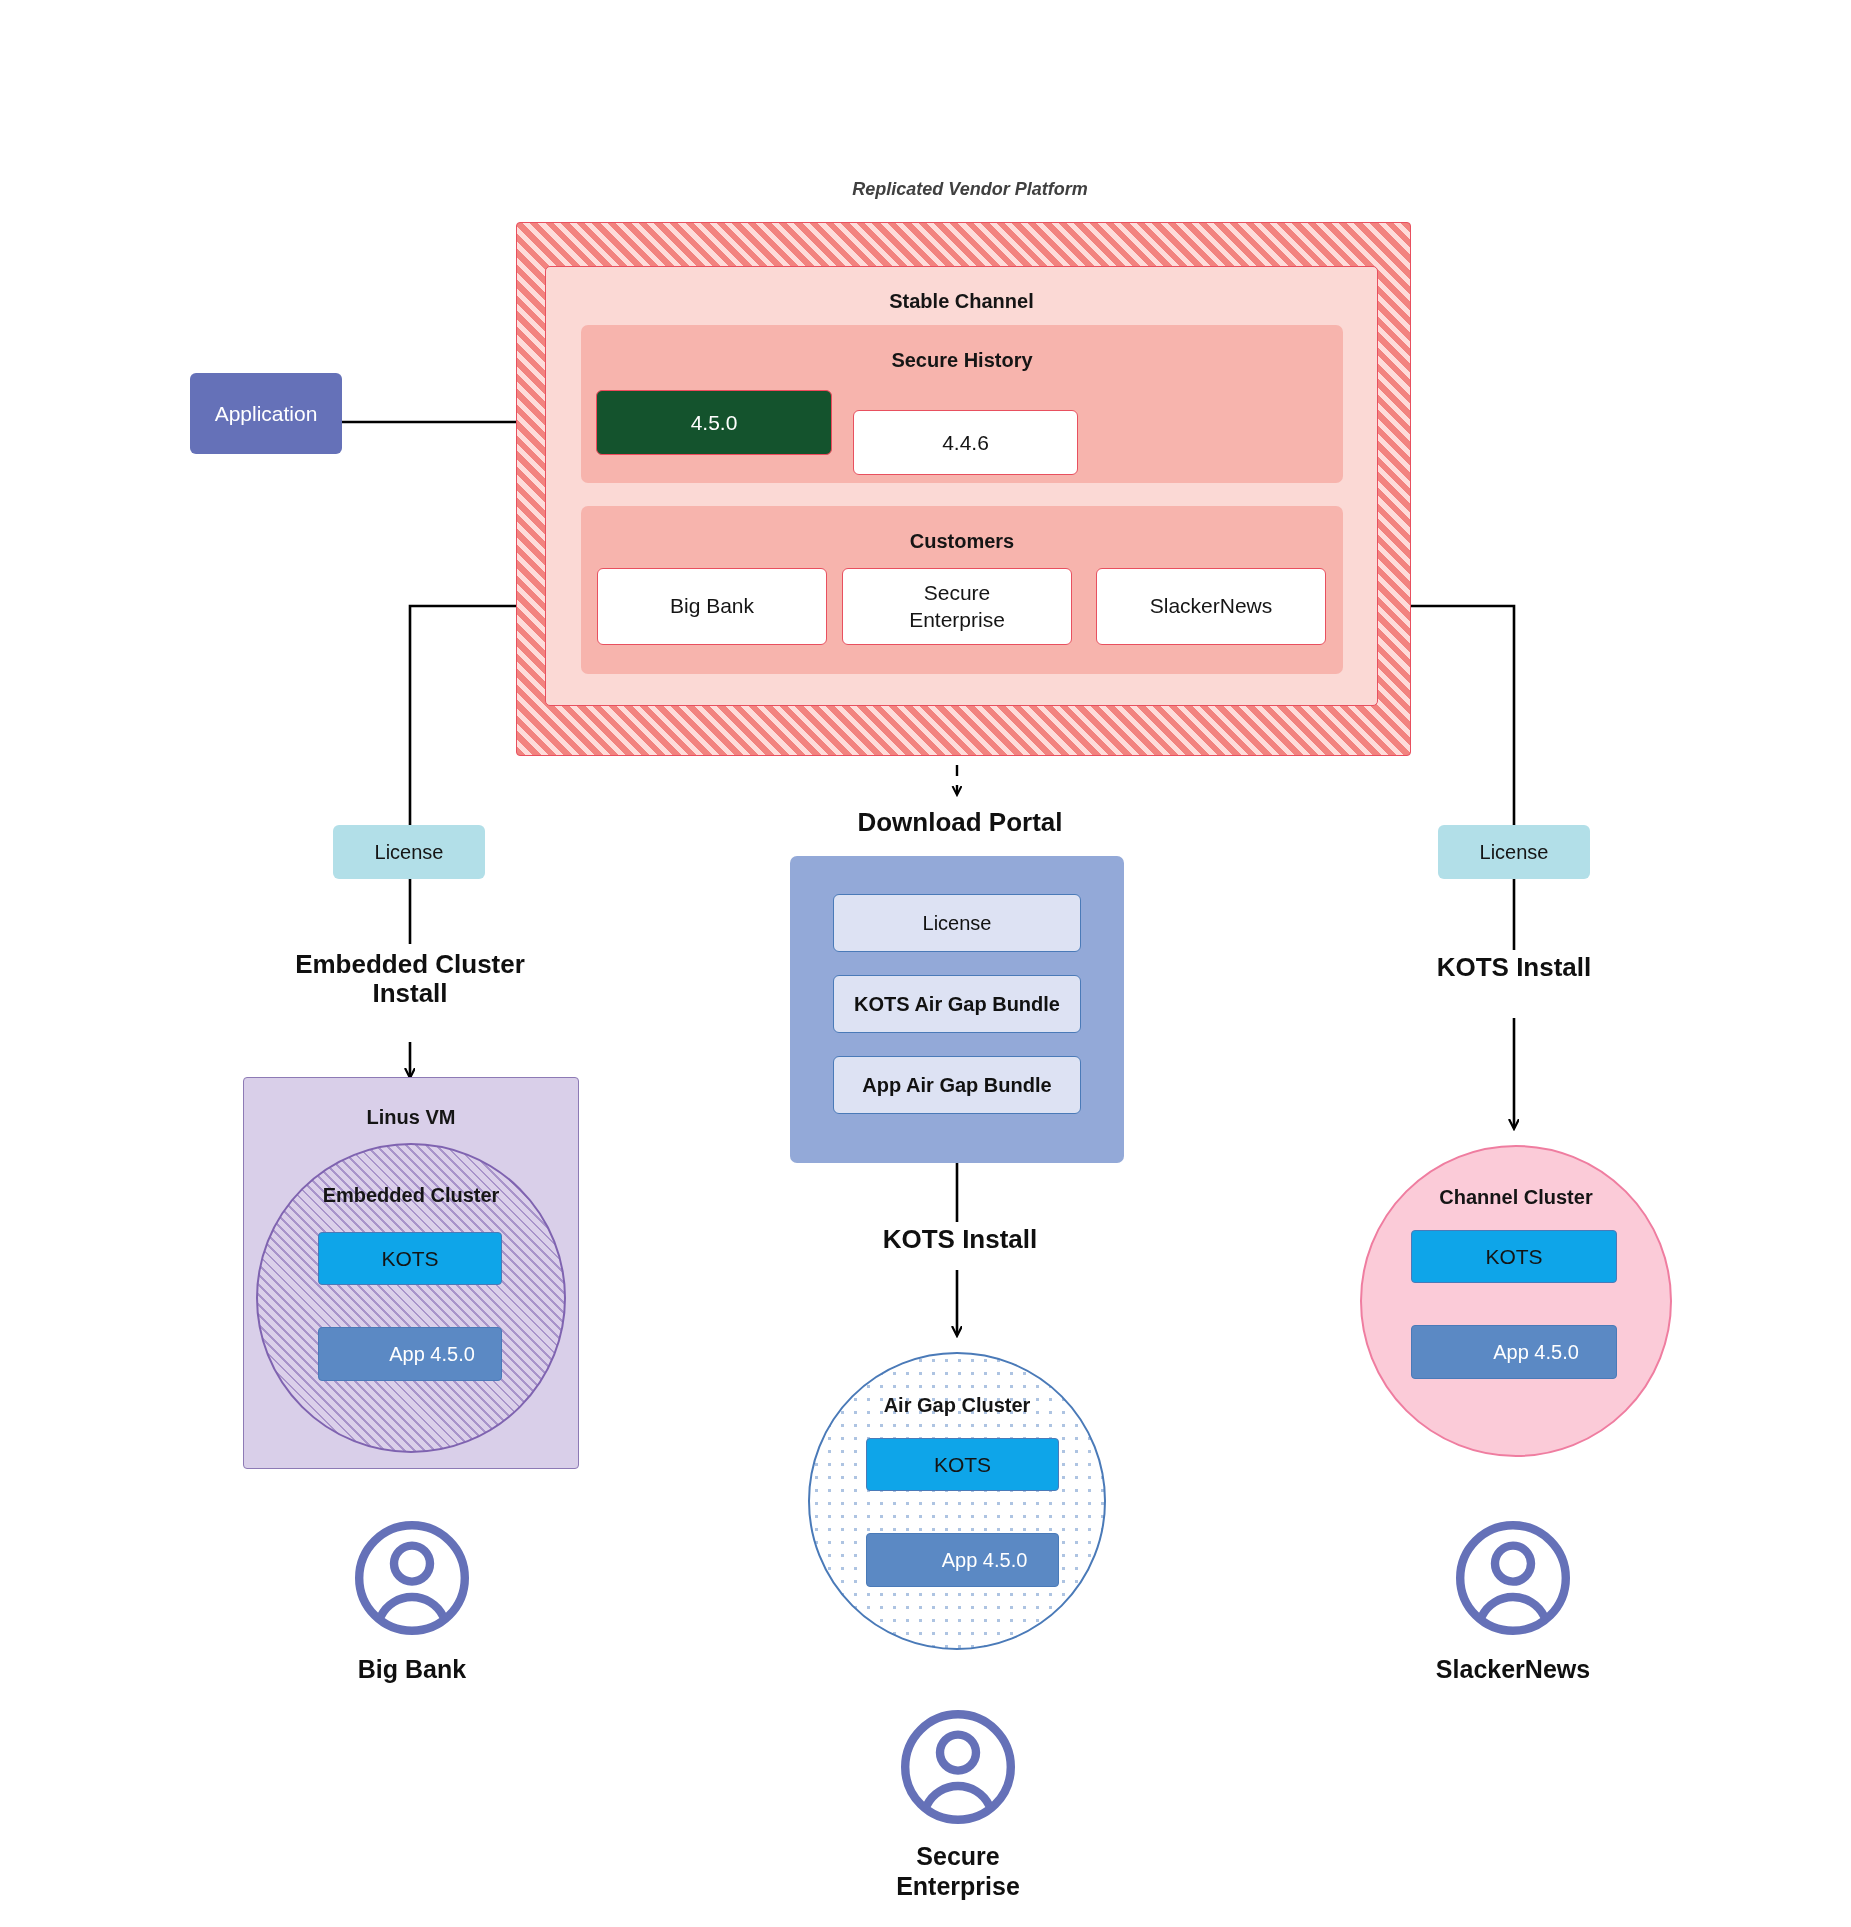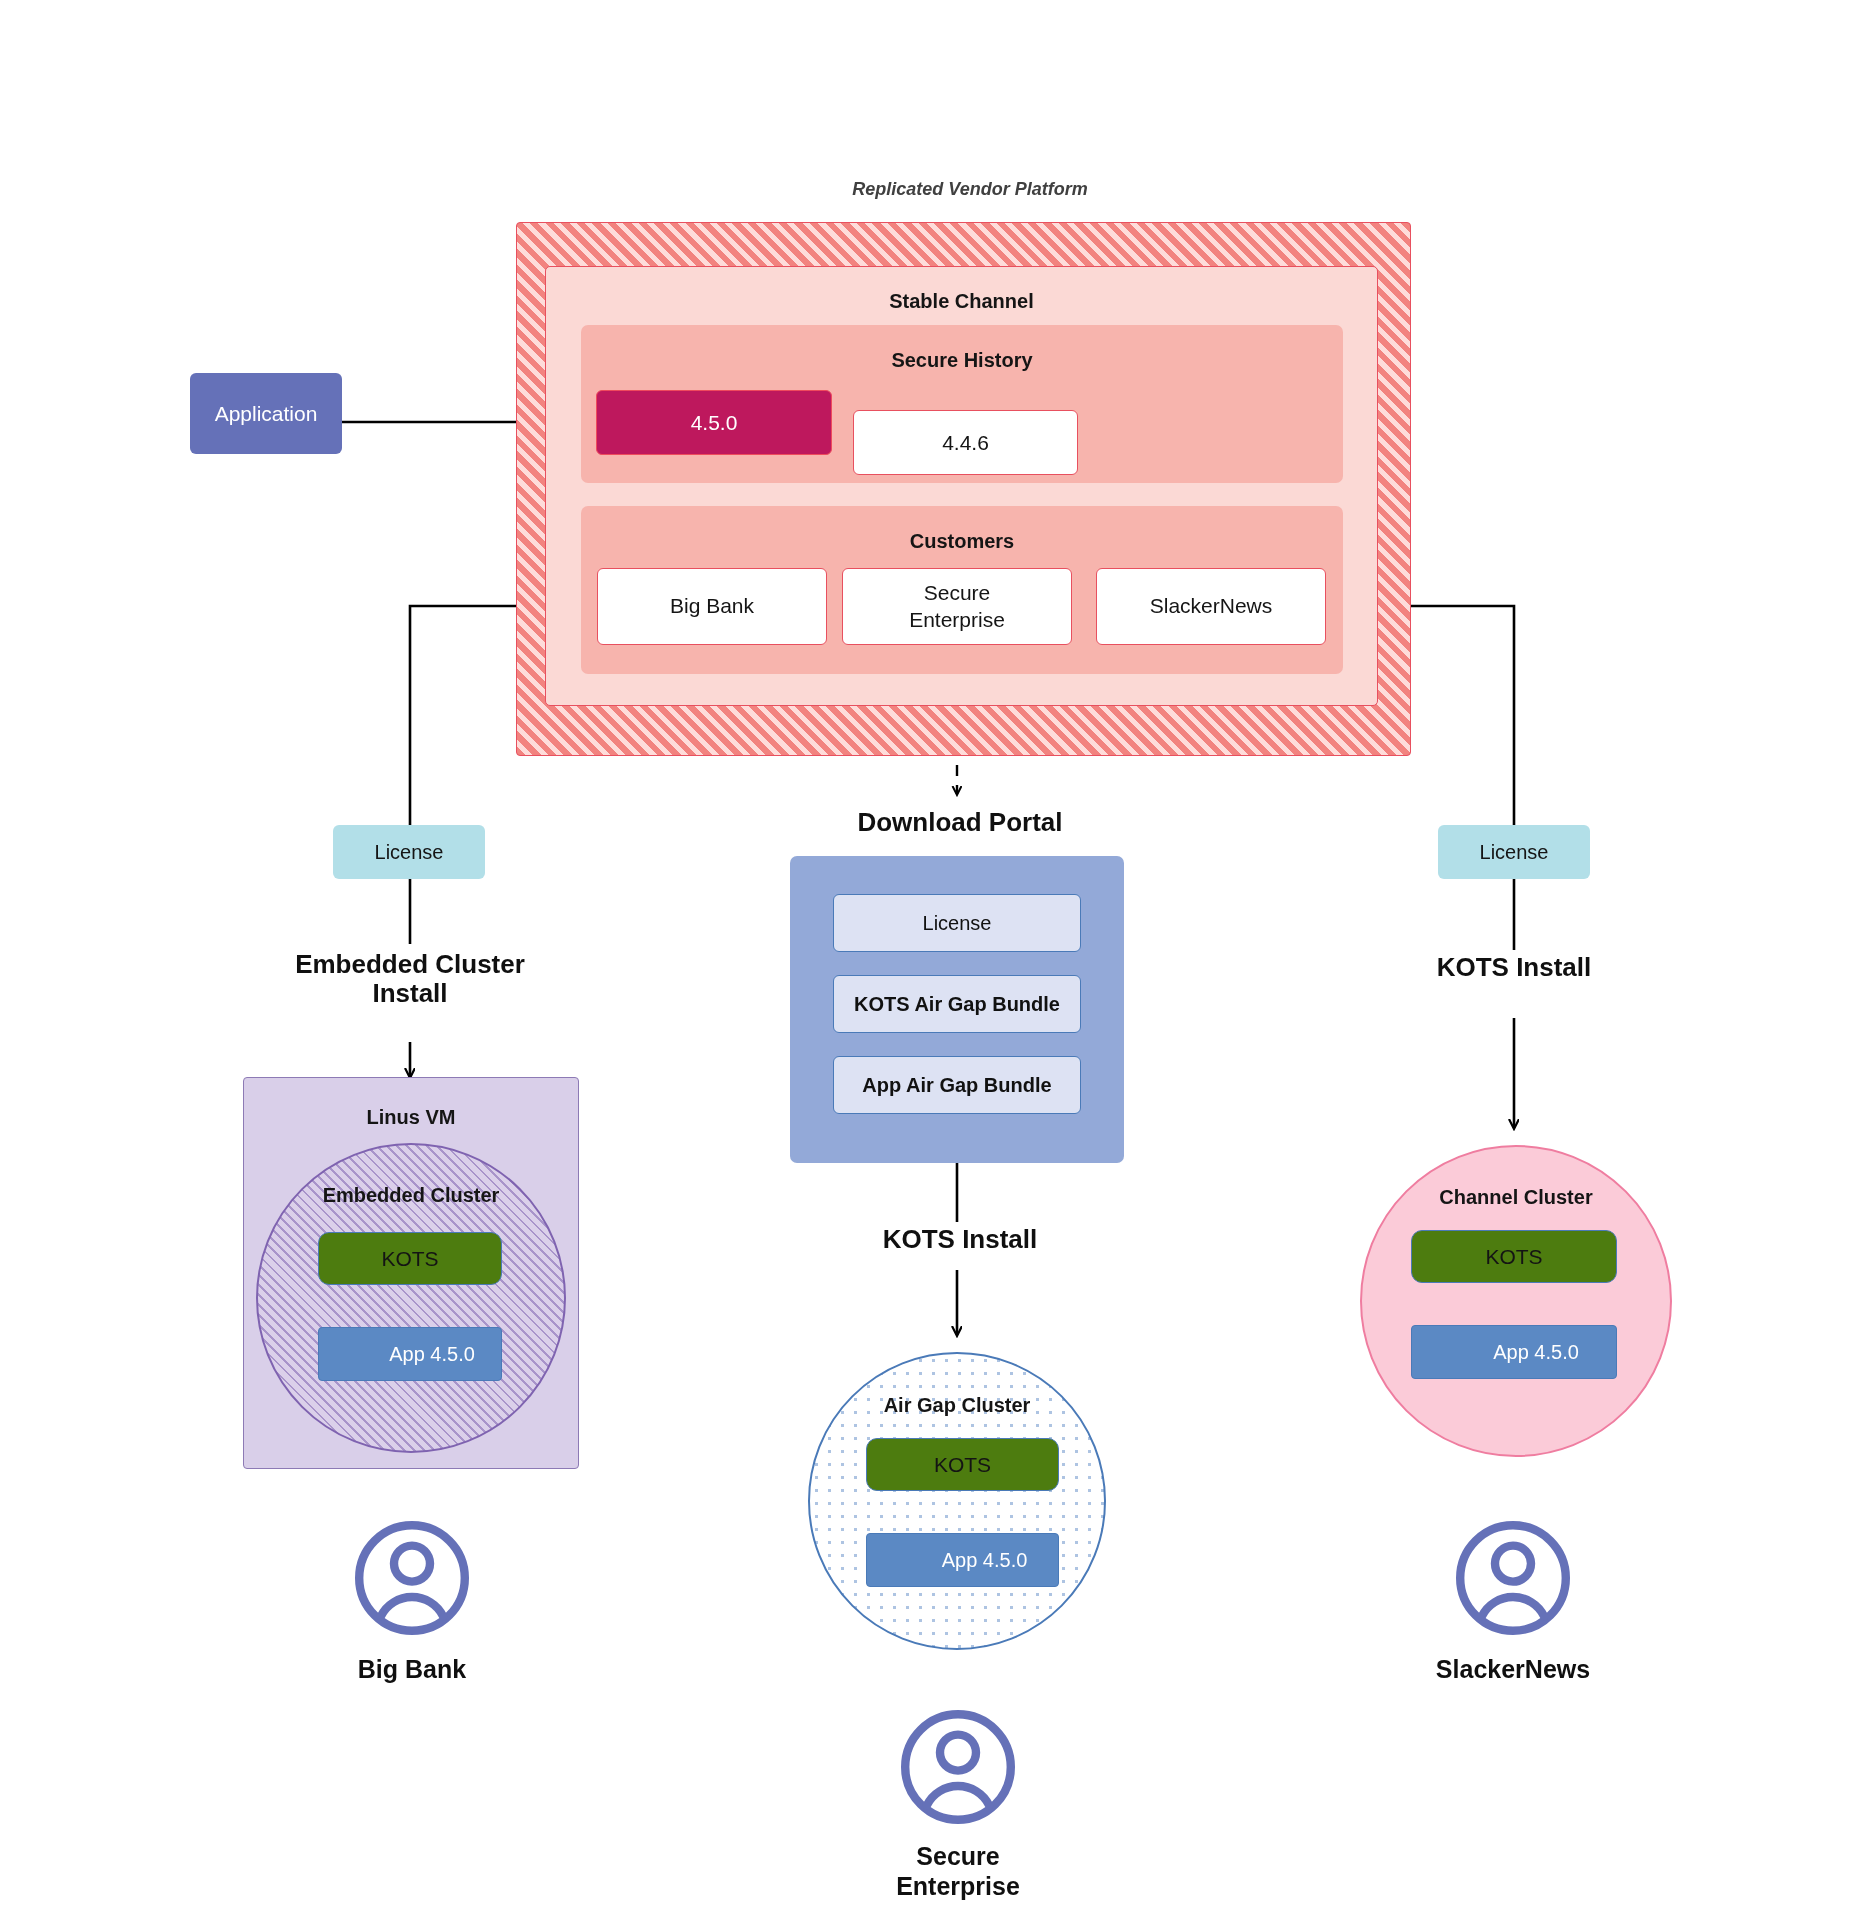--- a/index.html
+++ b/index.html
@@ -59,21 +59,21 @@
   .inner-band{
     background:#f7b4ad;
     border-radius:7px;
   }
   .release-box{
     border-radius:6px;
     font-size:21px;
     border:1.6px solid #e8505f;
   }
   .release-box.current{
-    background:#be185d;
+    background:#14532d;
     border-color:#ef4a5c;
     color:#ffffff;
   }
   .release-box.past{
     background:#ffffff;
     color:#151515;
   }
   .customer-box{
     background:#ffffff;
     border:1.6px solid #e8505f;
@@ -134,23 +134,23 @@
     background-color:#ffffff;
     background-image:radial-gradient(#aec4e2 1.7px, rgba(255,255,255,0) 1.9px);
     background-size:13px 13px;
   }
   .existing-circle{
     border-radius:50%;
     border:2px solid #ef7da0;
     background:#fbcbd8;
   }
   .kots-box{
-    background:#4d7c0f;
+    background:#0ea5e9;
     border:1.6px solid #4a7ab8;
-    border-radius:11px;
+    border-radius:4px;
     font-size:21px;
     color:#141414;
   }
   .appver-box{
     background:#5b89c4;
     border:1.6px solid #4a7ab8;
     border-radius:4px;
     font-size:20px;
     color:#ffffff;
     padding-left:44px;

